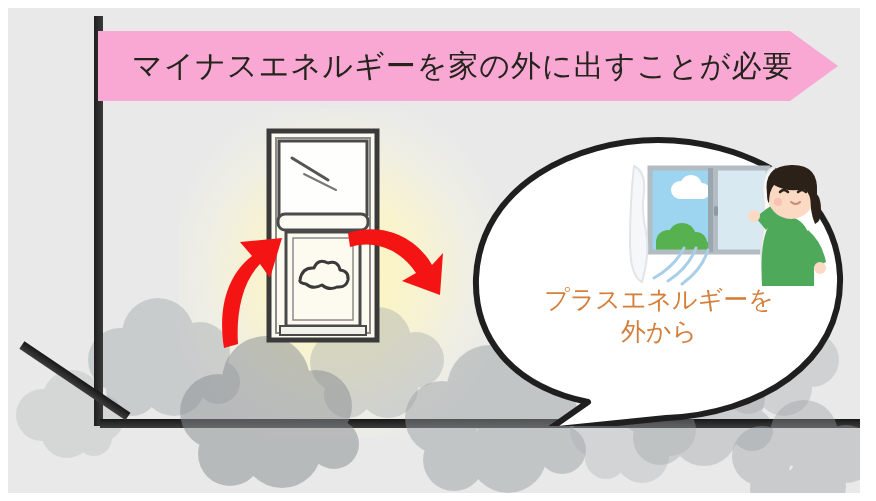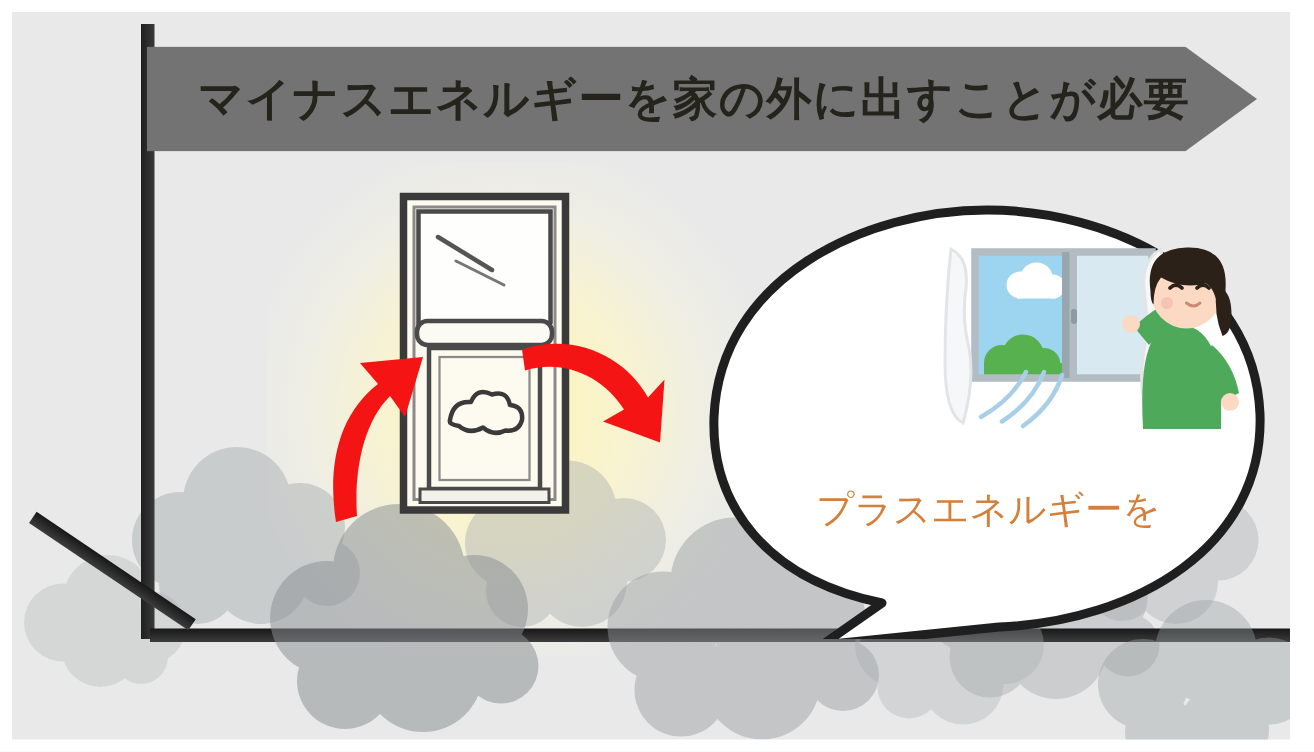--- a/index.html
+++ b/index.html
@@ -78,26 +78,25 @@
     transform: rotate(34deg);
   }
 
   
   #banner {
     position: absolute;
     left: 90px;
     top: 23px;
     height: 70px;
     width: 740px;
-    background: #737373;
+    background: #f9a8d4;
     -webkit-clip-path: polygon(0 0, calc(100% - 48px) 0, 100% 50%, calc(100% - 48px) 100%, 0 100%);
     clip-path: polygon(0 0, calc(100% - 48px) 0, 100% 50%, calc(100% - 48px) 100%, 0 100%);
     display: flex;
     align-items: center;
-    font-weight: bold;
   }
   #banner-text {
     margin-left: 34px;
     font-size: 30px;
     letter-spacing: 1px;
     color: #24241c;
     white-space: nowrap;
     font-family: "DejaVu Sans", "Liberation Sans", sans-serif;
   }
 
@@ -144,21 +143,20 @@
   #bubble-text {
     position: absolute;
     left: 34px;
     top: 148px;
     width: 310px;
     text-align: center;
     color: #d4803c;
     font-size: 25px;
     line-height: 1.28;
     font-family: "DejaVu Sans", "Liberation Sans", sans-serif;
-    margin-top: 40px;
   }
   #bubble-text .line { display: block; white-space: nowrap; }
 </style>
 </head>
 <body>
 
 <div id="slide">
 
   <div id="stage">
 
@@ -383,20 +381,21 @@
             <path d="M152 28 q4 -4 8 0" stroke="#2b2118" stroke-width="2.5" fill="none" stroke-linecap="round"></path>
             <path d="M170 28 q4 -4 8 0" stroke="#2b2118" stroke-width="2.5" fill="none" stroke-linecap="round"></path>
             <path d="M163 38 q5 4 9 0" stroke="#c98a78" stroke-width="2" fill="none" stroke-linecap="round"></path>
             <circle cx="150" cy="38" r="4" fill="#f8bcae" opacity=".8"></circle>
           </g>
         </svg>
       </div>
 
       <div id="bubble-text">
         <span class="line">プラスエネルギーを</span>
+        <span class="line">外から</span>
       </div>
     </div>
 
     <div id="banner">
       <span id="banner-text">マイナスエネルギーを家の外に出すことが必要</span>
     </div>
 
   </div>
 </div>
 

